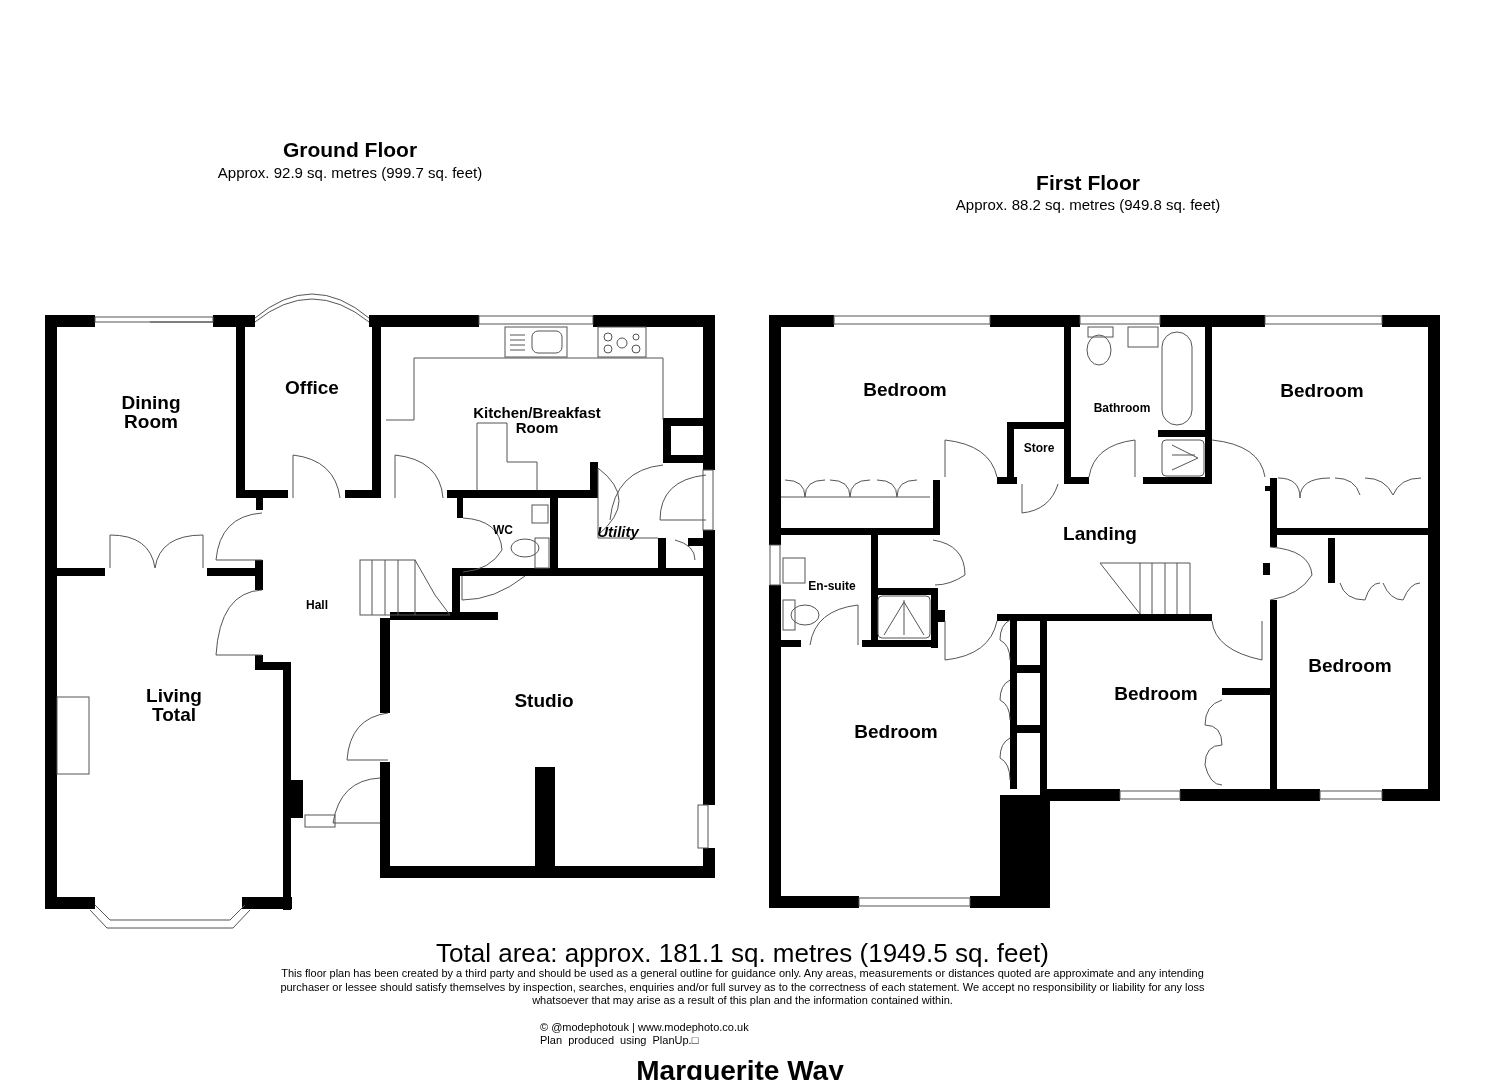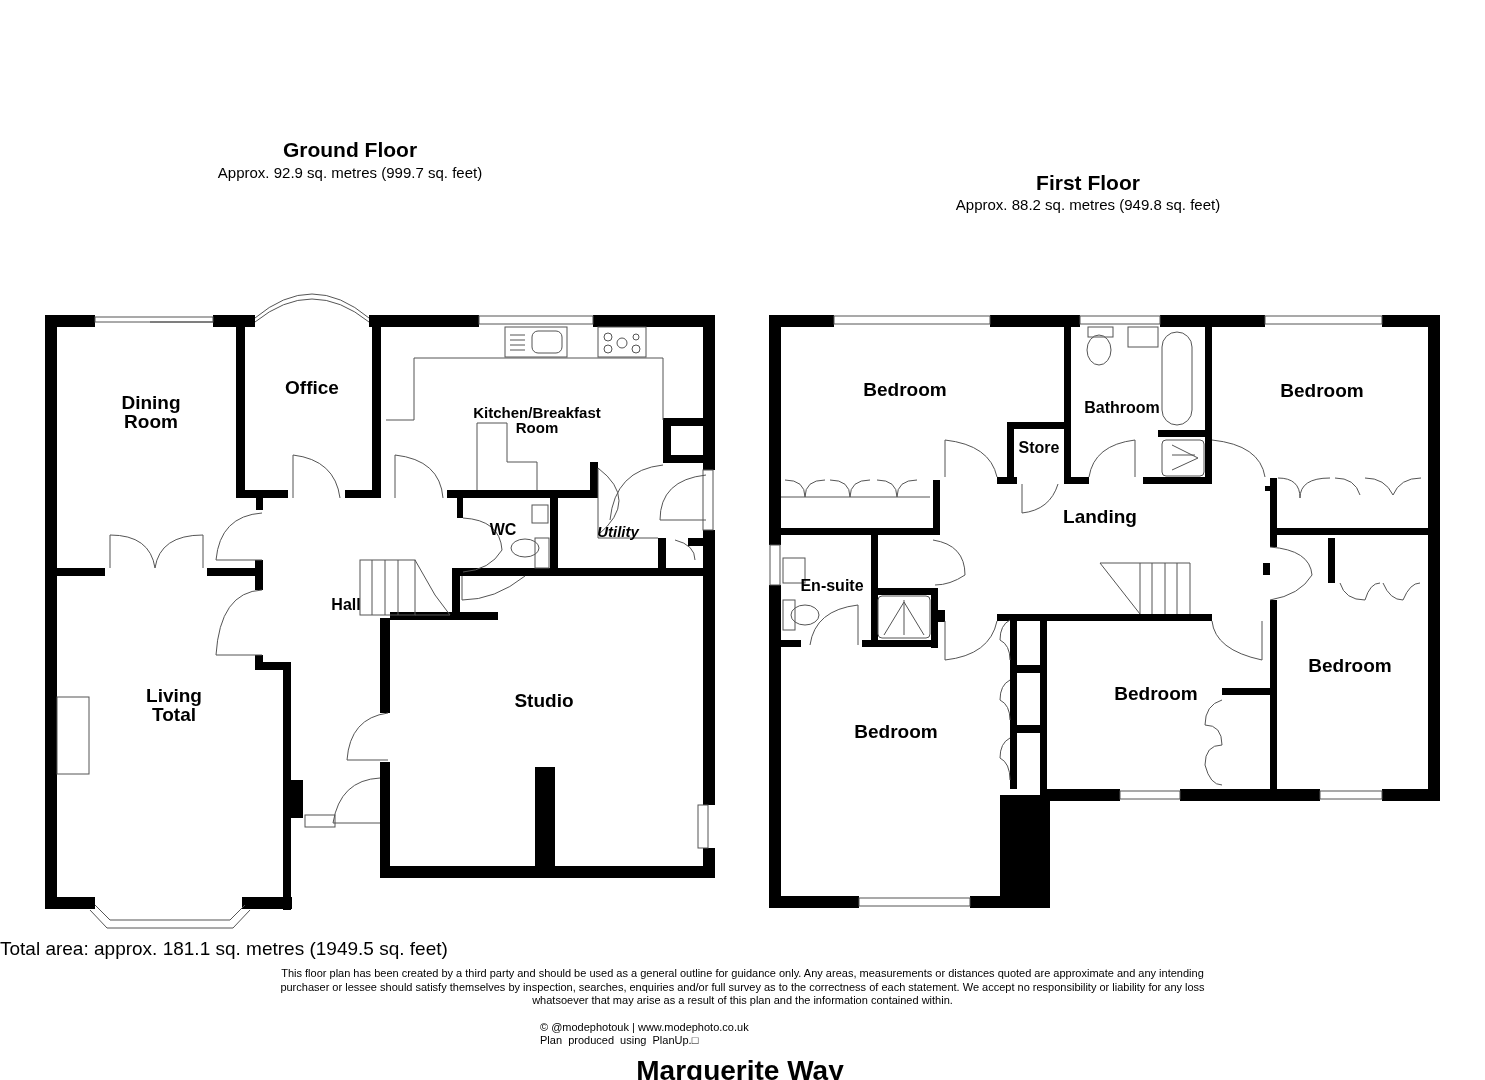--- a/index.html
+++ b/index.html
@@ -3,23 +3,23 @@
 <meta charset="utf-8">
 <style>
   html, body { margin: 0; padding: 0; background: #ffffff; }
   body { width: 1485px; height: 1080px; position: relative; overflow: hidden; font-family: "Liberation Sans", sans-serif; color: #000; }
   .abs { position: absolute; }
   .floor-title { font-weight: bold; font-size: 21px; text-align: center; white-space: nowrap; }
   .floor-area { font-size: 15px; text-align: center; white-space: nowrap; }
   .room-label { position: absolute; font-weight: bold; text-align: center; line-height: 1.0; white-space: pre; transform: translate(-50%, -50%); }
   .lg { font-size: 19px; }
   .md { font-size: 15px; margin-top: 17px; }
-  .sm { font-size: 16px; }
+  .sm { font-size: 12px; }
   svg.plan { position: absolute; left: 0; top: 0; }
-  .total { font-size: 19px; width: 1485px; left: 0; }
+  .total { font-size: 26px; text-align: center; width: 1485px; left: 0; }
   .disclaimer { font-size: 11px; text-align: center; line-height: 13.5px; left: 270px; width: 945px; }
   .credit { font-size: 11px; text-align: left; line-height: 13px; left: 540px; width: 400px; }
   .address { font-weight: bold; font-size: 28px; text-align: center; left: 540px; width: 400px; }
 </style>
 </head>
 <body>
 
 <div class="abs floor-title" style="left:200px; top:138px; width:300px;">Ground Floor</div>
 <div class="abs floor-area" style="left:200px; top:164px; width:300px;">Approx. 92.9 sq. metres (999.7 sq. feet)</div>
 
@@ -291,30 +291,30 @@
   </g>
 </svg>
 
 <div class="room-label lg" style="left:151px; top:412px;">Dining
 Room</div>
 <div class="room-label lg" style="left:312px; top:387px;">Office</div>
 <div class="room-label md" style="left:537px; top:403px;">Kitchen/Breakfast
 Room</div>
 <div class="room-label sm" style="left:503px; top:530px;">WC</div>
 <div class="room-label md" style="left:618px; top:514px;font-style:italic;">Utility</div>
-<div class="room-label sm" style="left:317px; top:605px;margin-left:29px;">Hall</div>
+<div class="room-label sm" style="left:317px; top:605px;">Hall</div>
 <div class="room-label lg" style="left:174px; top:705px;">Living
 Total</div>
 <div class="room-label lg" style="left:544px; top:700px;">Studio</div>
 
 <div class="room-label lg" style="left:905px; top:389px;">Bedroom</div>
 <div class="room-label sm" style="left:1039px; top:448px;">Store</div>
 <div class="room-label sm" style="left:1122px; top:408px;">Bathroom</div>
 <div class="room-label lg" style="left:1322px; top:390px;">Bedroom</div>
-<div class="room-label lg" style="left:1100px; top:516px;text-align:center;">Landing</div>
+<div class="room-label lg" style="left:1100px; top:533px;text-align:center;">Landing</div>
 <div class="room-label sm" style="left:832px; top:586px;">En-suite</div>
 <div class="room-label lg" style="left:896px; top:731px;">Bedroom</div>
 <div class="room-label lg" style="left:1156px; top:693px;">Bedroom</div>
 <div class="room-label lg" style="left:1350px; top:665px;">Bedroom</div>
 
 <div class="abs total" style="top:938px;">Total area: approx. 181.1 sq. metres (1949.5 sq. feet)</div>
 <div class="abs disclaimer" style="top:967px;">This floor plan has been created by a third party and should be used as a general outline for guidance only. Any areas, measurements or distances quoted are approximate and any intending purchaser or lessee should satisfy themselves by inspection, searches, enquiries and/or full survey as to the correctness of each statement. We accept no responsibility or liability for any loss whatsoever that may arise as a result of this plan and the information contained within.</div>
 <div class="abs credit" style="top:1021px;">© @modephotouk | www.modephoto.co.uk</div>
 <div class="abs credit" style="top:1034px; white-space: pre;">Plan  produced  using  PlanUp.□</div>
 <div class="abs address" style="top:1055px;">Marguerite Way</div>

